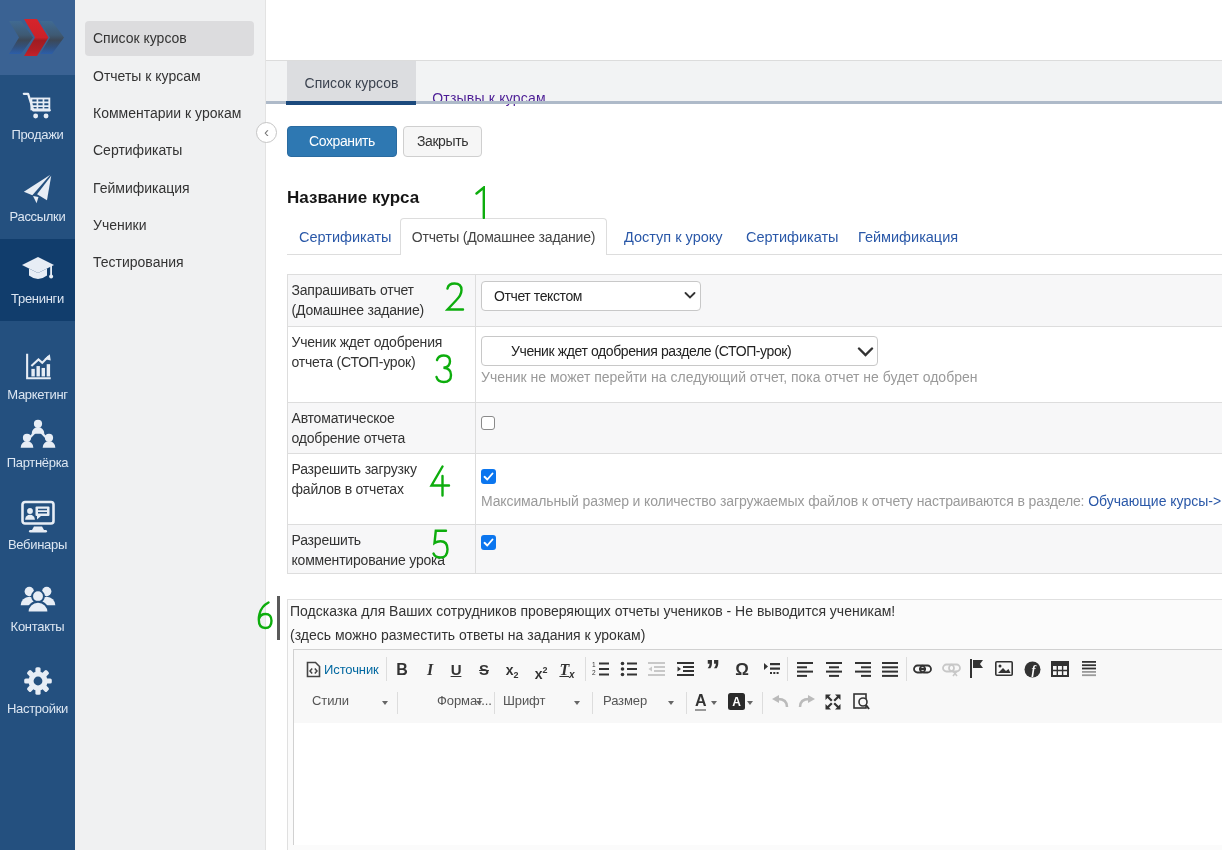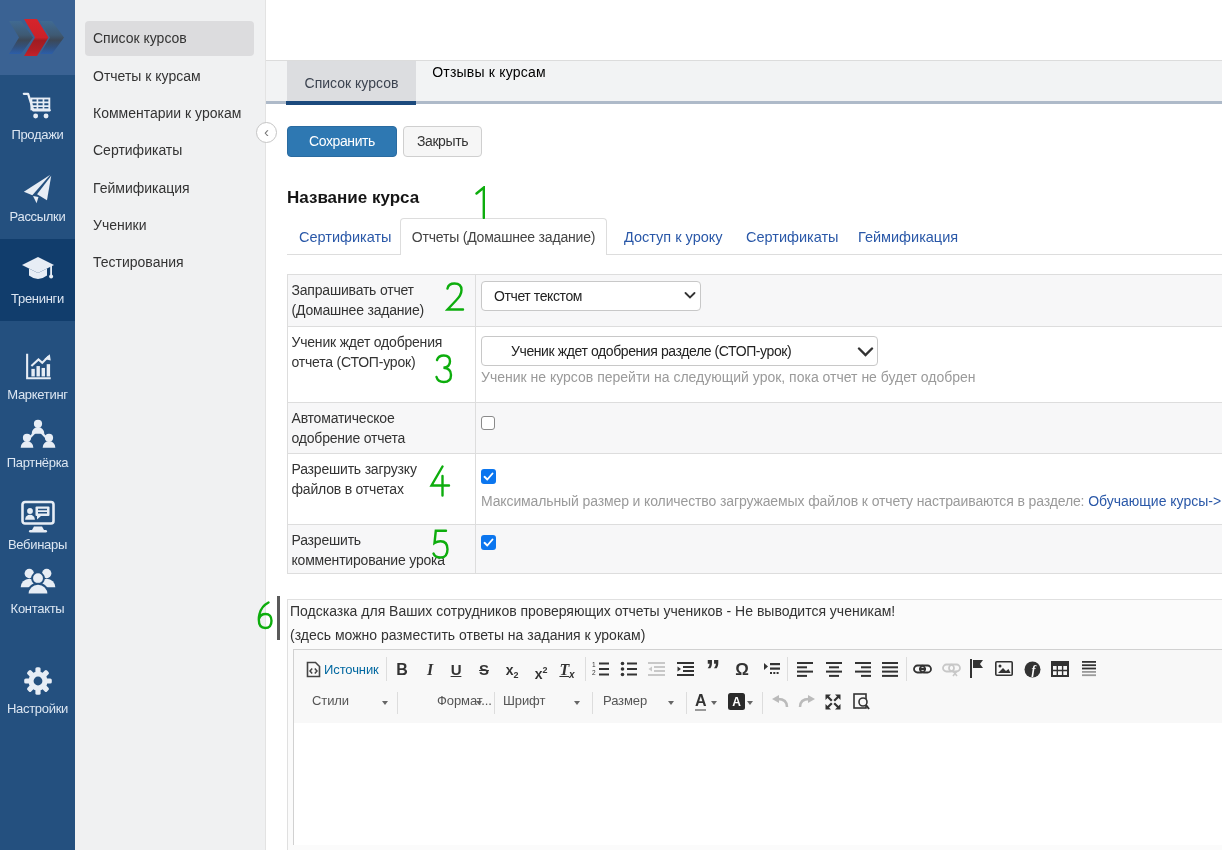--- a/index.html
+++ b/index.html
@@ -18,21 +18,21 @@
   .mitem { position:absolute; left:75px; width:190px; height:37px; font-size:14px; letter-spacing:0; color:#333;
     line-height:37px; padding-left:18px; }
   #msel { position:absolute; left:85px; top:21px; width:169px; height:35px;
     background:#dcdcde; border-radius:4px; }
   #menuline { left:265px; top:0; width:1px; height:850px; background:#e3e3e3; }
   
   #strip { left:266px; top:60px; width:956px; height:41px; background:#f2f3f4;
     border-top:1px solid #dcdcdc; }
   #tab1 { left:287px; top:61px; width:129px; height:40px; background:#dcdde0;
     font-size:14px; letter-spacing:0; color:#3c4350; text-align:center; line-height:45px; }
-  #tab2 { left:424px; top:50px; width:130px; height:40px; font-size:14px; letter-spacing:0.2px; color:#000000;
+  #tab2 { left:424px; top:76px; width:130px; height:40px; font-size:14px; letter-spacing:0.2px; color:#4c1d95;
     text-align:center; line-height:45px; }
   #stripline { left:266px; top:101px; width:956px; height:3px; background:#aebac9; }
   #stripline2 { left:286px; top:101px; width:130px; height:4px; background:#1b4a7d; }
   
   #circ { left:256px; top:122px; width:21px; height:21px; border-radius:50%;
     background:#fff; border:1px solid #c5c5c5; color:#777; font-size:15px;
     text-align:center; line-height:18px; }
   #bsave { left:287px; top:126px; width:110px; height:31px; background:#2e78b2;
     border:1px solid #2a6ba0; border-radius:4px; color:#fff; font-size:14px; letter-spacing:-0.4px;
     text-align:center; line-height:29px; }
@@ -156,21 +156,21 @@
         <path d="M5.6 20.2 a4.9 4.9 0 0 1 9.8 0 z"></path>
       <rect x="16" y="7" width="14" height="9.5" rx="1"></rect>
       <polygon points="17.5,16 17.5,20 22,16"></polygon>
       <polygon points="14.5,27 22.5,27 24.5,30.5 12.5,30.5"></polygon>
       <rect x="9.5" y="30.5" width="18" height="2.4" rx="1.2"></rect>
     </g>
     <path d="M18.5 10 h9 M18.5 13.2 h9" stroke="#24507f" stroke-width="1.6"></path>
   </svg>
   <div class="lbl">Вебинары</div>
 </div>
-<div class="abs sbitem" style="top:549px;padding-left:40px;">
+<div class="abs sbitem" style="top:567px;padding-left:40px;">
   <svg width="37" height="35" viewBox="0 0 37 35">
     <g fill="#e7edf5">
       <circle cx="9.8" cy="10" r="4.7"></circle>
         <path d="M1.2 23.8 a8.6 8.6 0 0 1 17.2 0 z"></path>
       <circle cx="27.2" cy="10" r="4.7"></circle>
         <path d="M18.6 23.8 a8.6 8.6 0 0 1 17.2 0 z"></path>
     </g>
     <g fill="#e7edf5" stroke="#24507f" stroke-width="1.9">
       <circle cx="18.5" cy="14.8" r="5.9"></circle>
       <path d="M8.1 30.6 a10.4 10.4 0 0 1 20.8 0 l0 0.4 l-20.8 0 z"></path>
@@ -247,21 +247,21 @@
 <div class="abs" style="left:287px;top:275px;width:1px;height:299px;background:#ddd;"></div>
 
 <div class="abs" style="left:481px;top:281px;width:220px;height:30px;background:#fff;border:1px solid #c8c8c8;border-radius:4px;font-size:14px;letter-spacing:-0.4px;color:#222;line-height:28px;padding-left:12px;">Отчет текстом</div>
 <svg class="abs" style="left:684px;top:292px;" width="12" height="7" viewBox="0 0 12 7">
     <path d="M1.5 1 L6 5.5 L10.5 1" stroke="#333" stroke-width="1.8" fill="none" stroke-linecap="round"></path>
   </svg>
 <div class="abs" style="left:481px;top:336px;width:397px;height:30px;background:#fff;border:1px solid #c8c8c8;border-radius:4px;font-size:14px;letter-spacing:-0.4px;color:#222;line-height:28px;padding-left:29px;">Ученик ждет одобрения разделе (СТОП-урок)</div>
 <svg class="abs" style="left:857px;top:347px;" width="17" height="10" viewBox="0 0 17 10">
     <path d="M2 1.5 L8.5 8 L15 1.5" stroke="#333" stroke-width="2.4" fill="none" stroke-linecap="round"></path>
   </svg>
-<div class="hint" style="left:481px;top:367px;">Ученик не курсов перейти на следующий урок, пока отчет не будет одобрен</div>
+<div class="hint" style="left:481px;top:367px;">Ученик не может перейти на следующий отчет, пока отчет не будет одобрен</div>
 
 <div class="abs" style="left:481px;top:416px;width:14px;height:14px;background:#fff;border:1px solid #8a8a8a;border-radius:3px;"></div>
 <svg class="abs" style="left:481px;top:469px;" width="15" height="15" viewBox="0 0 15 15">
     <rect x="0" y="0" width="15" height="15" rx="3" fill="#0b76ef"></rect>
     <path d="M3.5 7.8 L6.3 10.5 L11.5 4.5" stroke="#fff" stroke-width="1.9" fill="none" stroke-linecap="round" stroke-linejoin="round"></path>
   </svg>
 <div class="hint" style="left:481px;top:491px;white-space:nowrap;"><span style="letter-spacing:-0.12px;">Максимальный размер и количество загружаемых файлов к отчету настраиваются в разделе: </span><span style="color:#2a58a8;">Обучающие курсы-&gt;</span></div>
 <svg class="abs" style="left:481px;top:535px;" width="15" height="15" viewBox="0 0 15 15">
     <rect x="0" y="0" width="15" height="15" rx="3" fill="#0b76ef"></rect>
     <path d="M3.5 7.8 L6.3 10.5 L11.5 4.5" stroke="#fff" stroke-width="1.9" fill="none" stroke-linecap="round" stroke-linejoin="round"></path>

